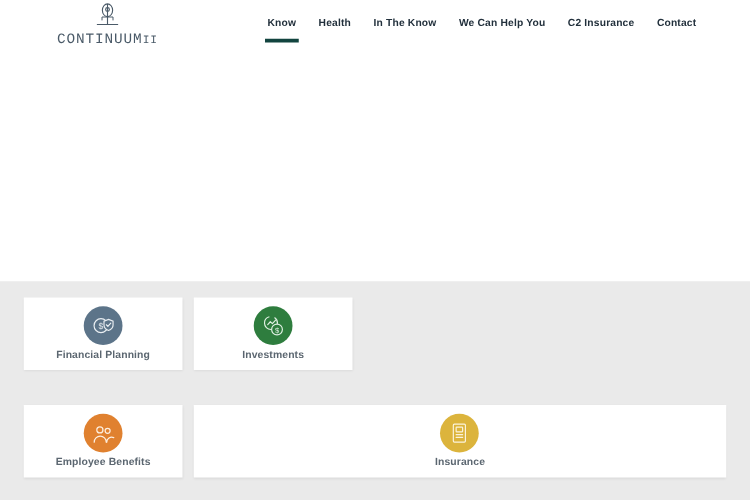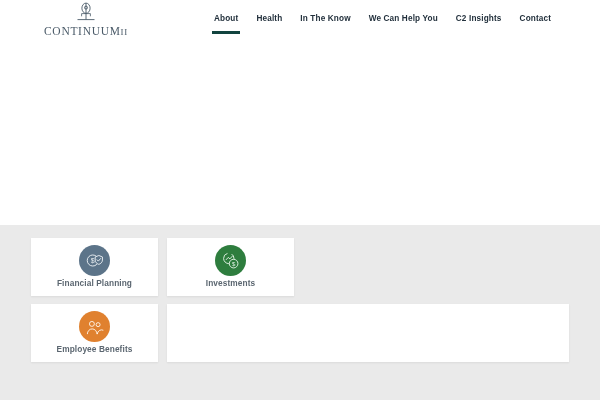--- a/index.html
+++ b/index.html
@@ -33,21 +33,21 @@
     user-select: none;
   }
   .logo-mark {
     display: block;
     margin: 0 auto;
     line-height: 0;
   }
   .logo-wordmark {
     display: block;
     margin-top: 1px;
-    font-family: Liberation Serif, serif;
+    font-family: Liberation Mono, monospace;
     font-size: 11.5px;
     letter-spacing: 0.7px;
     color: #4a5a68;
     white-space: nowrap;
   }
   .logo-wordmark .lw-small {
     font-size: 9px;
   }
 
   .main-nav {
@@ -97,25 +97,25 @@
     background: #eaeaea;
     box-sizing: border-box;
   }
 
   .svc-row {
     position: absolute;
     left: 0;
     width: 600px;
     display: flex;
     gap: 9px;
-    padding: 0 31px;
+    padding: 0 19px;
     box-sizing: border-box;
   }
   .svc-row-1 { top: 13px; }
-  .svc-row-2 { top: 79px; }
+  .svc-row-2 { top: 99px; }
 
   .svc-card {
     background: #ffffff;
     height: 58px;
     box-shadow: 0 1px 2px rgba(0,0,0,0.07);
     display: flex;
     align-items: center;
     justify-content: space-around;
     box-sizing: border-box;
     cursor: pointer;
@@ -172,25 +172,25 @@
         <line x1="13" y1="11.6" x2="17.4" y2="11.6" stroke="#4a5a68" stroke-width="0.8"></line>
         <line x1="8.6" y1="11.6" x2="8.6" y2="14.3" stroke="#4a5a68" stroke-width="0.8"></line>
         <line x1="17.4" y1="11.6" x2="17.4" y2="14.3" stroke="#4a5a68" stroke-width="0.8"></line>
         <line x1="4.5" y1="17.6" x2="21.5" y2="17.6" stroke="#4a5a68" stroke-width="0.9"></line>
       </svg>
     </span>
     <span class="logo-wordmark"><span>CONTINUUM</span><span class="lw-small">II</span></span>
   </div>
 
   <nav class="main-nav">
-    <a class="nav-item is-active">About</a>
+    <a class="nav-item is-active">Know</a>
     <a class="nav-item">Health</a>
     <a class="nav-item">In The Know</a>
     <a class="nav-item">We Can Help You</a>
-    <a class="nav-item">C2 Insights</a>
+    <a class="nav-item">C2 Insurance</a>
     <a class="nav-item">Contact</a>
 
   </nav>
 
   <div class="hero-empty"></div>
 </header>
 
 <section class="services-section">
 
   <div class="svc-row svc-row-1">
@@ -238,17 +238,28 @@
           </svg>
         </span>
         <span class="svc-label">Employee Benefits</span>
       </div>
     </div>
 
     <div class="svc-card svc-card-wide">
 
 
 
+      <div class="svc-item">
+        <span class="svc-icon" style="background:#dcb43c">
+          <svg width="19" height="19" viewBox="0 0 22 22">
+            <rect x="5.4" y="2.6" width="11.2" height="16.8" rx="1" fill="none" stroke="#fbf3dc" stroke-width="1.1"></rect>
+            <rect x="8" y="5.4" width="6" height="4.4" rx="0.6" fill="none" stroke="#fbf3dc" stroke-width="1.1"></rect>
+            <line x1="8" y1="12.4" x2="14" y2="12.4" stroke="#fbf3dc" stroke-width="1.1" stroke-linecap="round"></line>
+            <line x1="8" y1="15" x2="14" y2="15" stroke="#fbf3dc" stroke-width="1.1" stroke-linecap="round"></line>
+          </svg>
+        </span>
+        <span class="svc-label">Insurance</span>
+      </div>
     </div>
   </div>
 </section>
 
 <div class="page-footer-strip"></div>
 
 </body></html>

